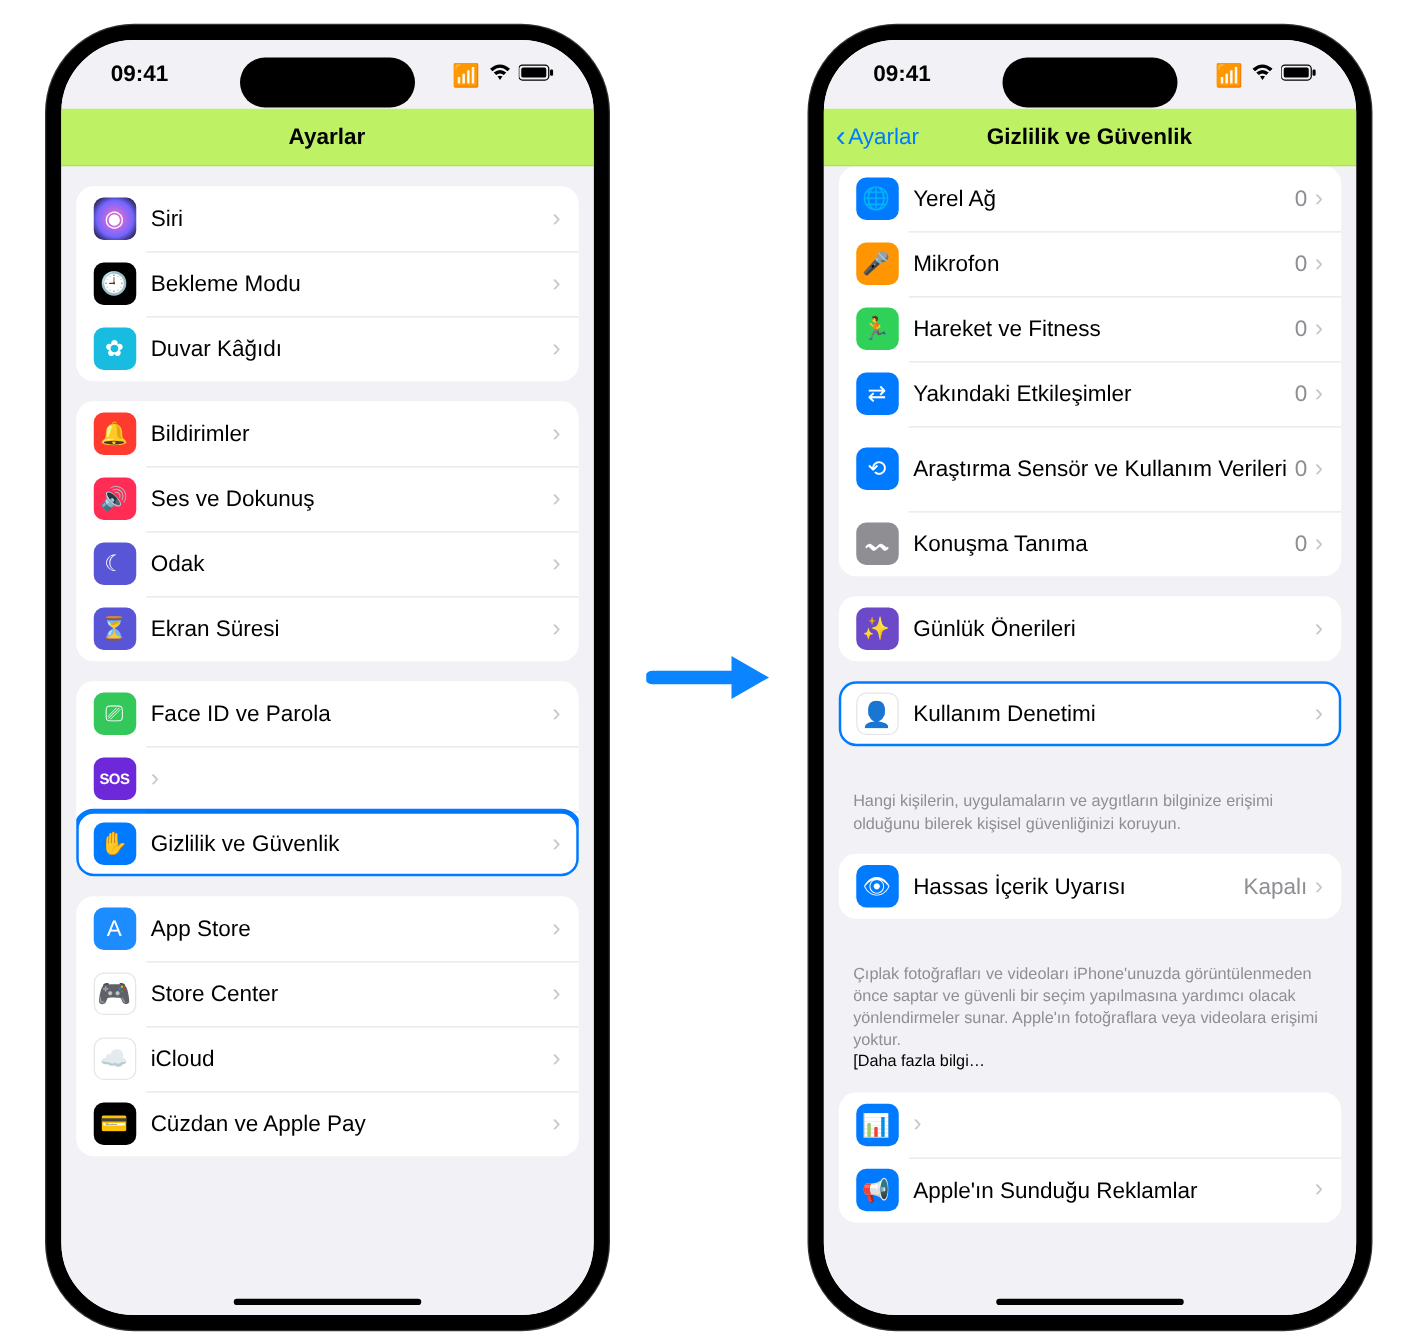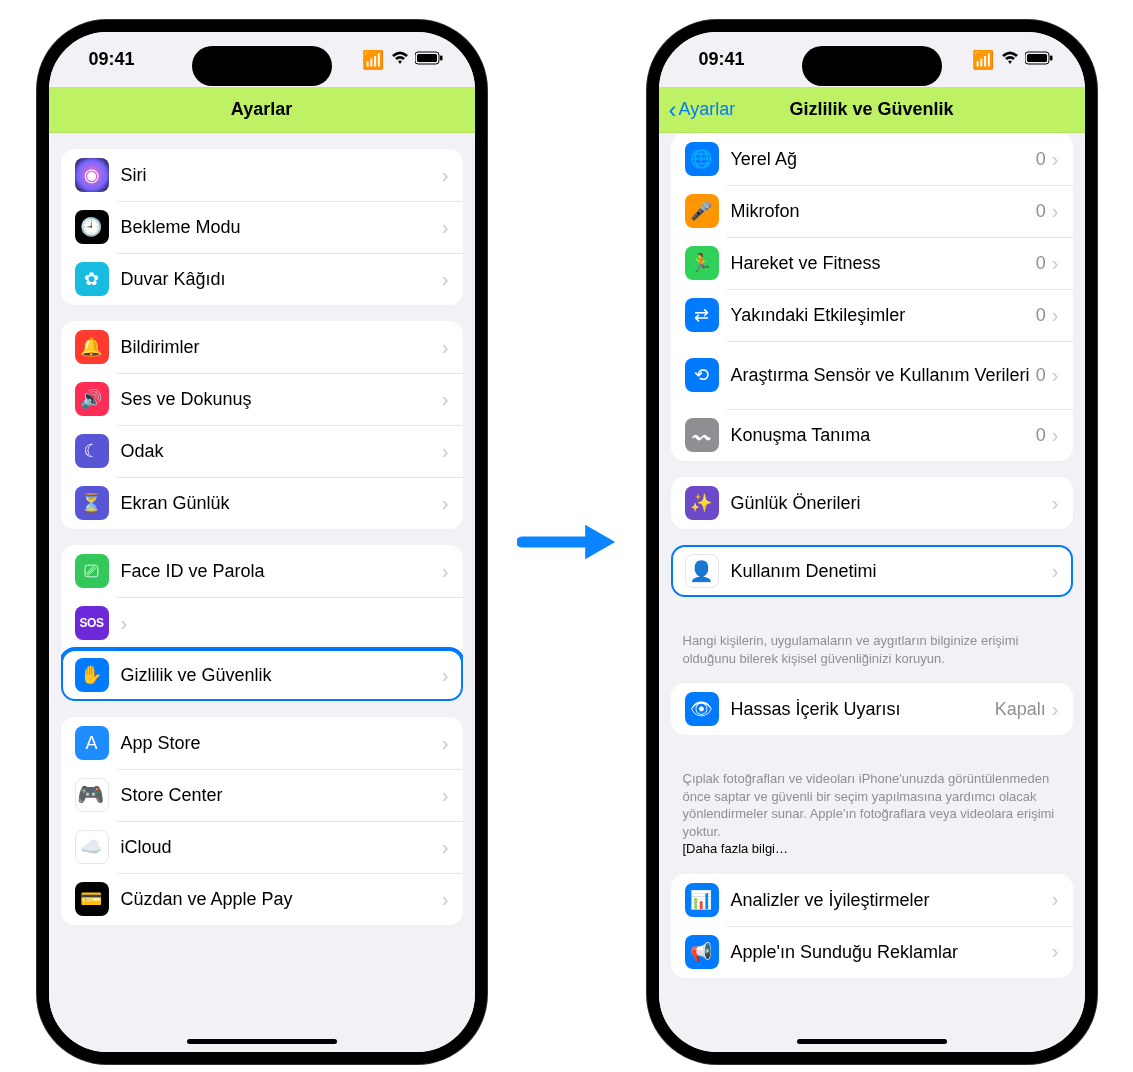--- a/index.html
+++ b/index.html
@@ -105,21 +105,21 @@
           <div class="row-label">Ses ve Dokunuş</div>
           <div class="chev">›</div>
         </div>
         <div class="row">
           <div class="icon-box ic-focus">☾</div>
           <div class="row-label">Odak</div>
           <div class="chev">›</div>
         </div>
         <div class="row">
           <div class="icon-box ic-screentime">⏳</div>
-          <div class="row-label">Ekran Günlük</div>
+          <div class="row-label">Ekran Süresi</div>
           <div class="chev">›</div>
         </div>
       </div>
       <div class="group">
         <div class="row">
           <div class="icon-box ic-faceid">⎚</div>
           <div class="row-label">Face ID ve Parola</div>
           <div class="chev">›</div>
         </div>
         <div class="row">
@@ -247,21 +247,20 @@
           <div class="icon-box ic-sensitive">👁</div>
           <div class="row-label">Hassas İçerik Uyarısı</div>
           <div class="row-value">Kapalı</div>
           <div class="chev">›</div>
         </div>
       </div>
       <div class="footnote">Çıplak fotoğrafları ve videoları iPhone'unuzda görüntülenmeden önce saptar ve güvenli bir seçim yapılmasına yardımcı olacak yönlendirmeler sunar. Apple'ın fotoğraflara veya videolara erişimi yoktur.<br><span class="link">[Daha fazla bilgi…</span></div>
       <div class="group">
         <div class="row">
           <div class="icon-box ic-analytics">📊</div>
-          <div class="row-label">Analizler ve İyileştirmeler</div>
           <div class="chev">›</div>
         </div>
         <div class="row">
           <div class="icon-box ic-ads">📢</div>
           <div class="row-label">Apple'ın Sunduğu Reklamlar</div>
           <div class="chev">›</div>
         </div>
       </div>
     </div>
   <div class="home-ind"></div>

